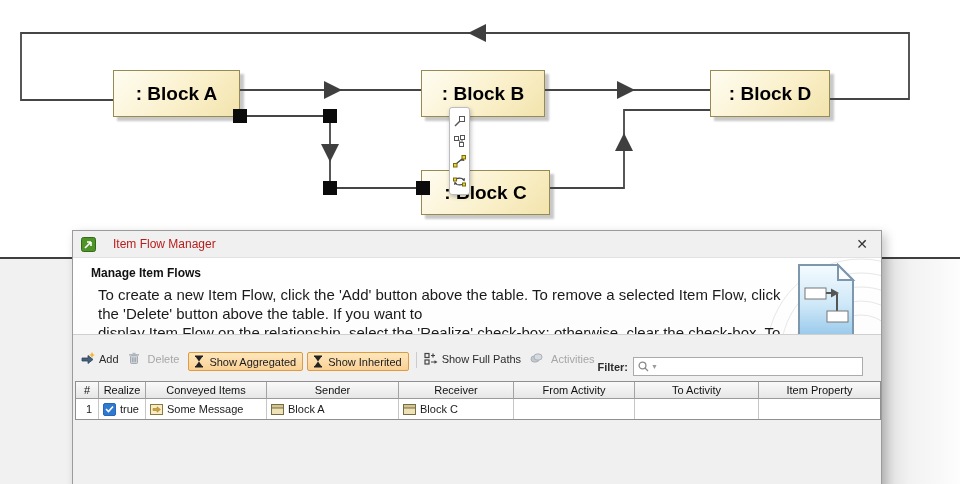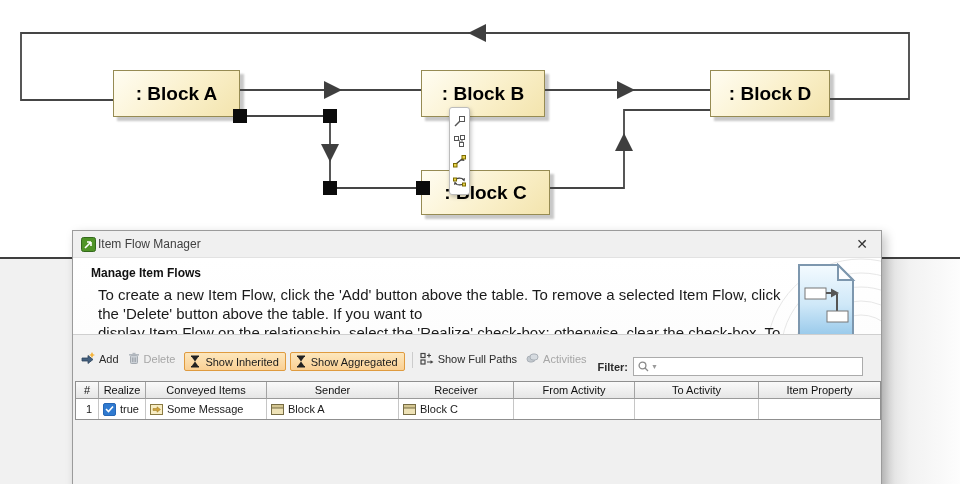--- a/index.html
+++ b/index.html
@@ -22,35 +22,35 @@
            background:#fff; border:1px solid #bcbcbc; border-radius:3px;
            box-shadow:1px 2px 4px rgba(0,0,0,.25);
            display:flex; flex-direction:column; align-items:center; justify-content:space-around; padding:3px 0; }
   .popup-toolbar .pico { width:14px; height:14px; display:flex; align-items:center; justify-content:center; cursor:pointer; }
 
   
   .dialog { position:absolute; left:72px; top:230px; width:810px; height:260px; z-index:10;
             background:#f0f0f0; border:1px solid #9b9b9b; box-shadow:4px 4px 10px rgba(0,0,0,.22); }
   .titlebar { position:relative; height:26px; display:flex; align-items:center; padding-left:8px;
               background:#f0f0f0; }
-  .titlebar .title { font-size:12px; color:#404040; margin-left:2px; }
+  .titlebar .title { font-size:12px; color:#b91c1c; margin-left:17px; }
   .close-btn { position:absolute; right:10px; top:4px; font-size:14px; color:#333; cursor:pointer;
                width:18px; height:18px; text-align:center; line-height:18px; }
   .header-panel { position:absolute; left:0; top:26px; width:808px; height:78px; overflow:hidden;
               background:linear-gradient(#ffffff, #fdfdfd); border-top:1px solid #e2e2e2; border-bottom:1px solid #cfcfcf; }
   .hp-heading { position:absolute; left:18px; top:8px; font-size:12px; font-weight:bold; color:#111; }
   .hp-desc { position:absolute; left:25px; top:27px; width:700px; font-size:15px; line-height:19px;
              color:#1a1a1a; white-space:pre-line; }
   .doc-icon { position:absolute; left:723px; top:5px; }
   .arcs { position:absolute; right:0; top:0; }
 
   .toolbar { position:absolute; left:0; top:121px; width:808px; height:29px; background:#f0f0f0;
              display:flex; align-items:flex-start; padding-left:8px; font-size:11px; color:#2b2b2b; }
   .tb-item { display:flex; align-items:center; gap:4px; margin-right:9px; cursor:pointer; white-space:nowrap; }
-  .tb-item.disabled { color:#a6a6a6; cursor:default; }
+  .tb-item.disabled { color:#a6a6a6; cursor:default;gap:8px; }
   .tb-toggle { display:flex; align-items:center; gap:4px; margin-right:4px; cursor:pointer;
                background:linear-gradient(#fde7bd,#fad094); border:1px solid #df9b3f; border-radius:2px;
                padding:2px 6px 2px 4px; color:#1a1a1a; white-space:nowrap; }
   .tb-sep { width:1px; height:16px; background:#cccccc; margin:0 7px 0 3px; }
   .filter-group { position:absolute; right:18px; top:5px; display:flex; align-items:center; }
   .filter-label { font-size:11px; font-weight:bold; color:#2b2b2b; margin-right:5px; }
   .filter-input { width:230px; height:19px; background:#fff; border:1px solid #ababab;
                   display:flex; align-items:center; padding-left:3px; }
   .filter-input .chev { font-size:7px; color:#9a9a9a; margin-left:1px; }
 
@@ -207,29 +207,29 @@
           <path d="M4.5,5.5 L4.5,10 M6,5.5 L6,10 M7.5,5.5 L7.5,10" stroke="#a4aab1"></path>
         </svg>
         <span>Delete</span>
       </span>
       <span class="tb-toggle">
         <svg width="12" height="13">
           <path d="M2,1.2 L10,1.2 M2,11.8 L10,11.8" stroke="#222" stroke-width="1.4"></path>
           <polygon points="2.8,2 9.2,2 6,6.4" fill="#222"></polygon>
             <polygon points="2.8,11 9.2,11 6,6.6" fill="#222"></polygon>
         </svg>
-        <span>Show Inherited</span>
+        <span>Show Aggregated</span>
       </span>
       <span class="tb-toggle">
         <svg width="12" height="13">
           <path d="M2,1.2 L10,1.2 M2,11.8 L10,11.8" stroke="#222" stroke-width="1.4"></path>
           <polygon points="2.8,2 9.2,2 6,6.4" fill="#222"></polygon>
             <polygon points="2.8,11 9.2,11 6,6.6" fill="#222"></polygon>
         </svg>
-        <span>Show Aggregated</span>
+        <span>Show Inherited</span>
       </span>
       <span class="tb-sep"></span>
       <span class="tb-item">
         <svg width="14" height="13">
           <rect x="1" y="1.5" width="4" height="4" fill="none" stroke="#444" stroke-width="1.2"></rect>
           <rect x="1" y="8" width="4" height="4" fill="none" stroke="#444" stroke-width="1.2"></rect>
           <path d="M7,3.5 L11,3.5 M9,1.5 L9,5.5 M7,10 L11,10" stroke="#444" stroke-width="1.2"></path>
           <polygon points="13.5,10 10.5,8.3 10.5,11.7" fill="#444"></polygon>
         </svg>
         <span>Show Full Paths</span>

